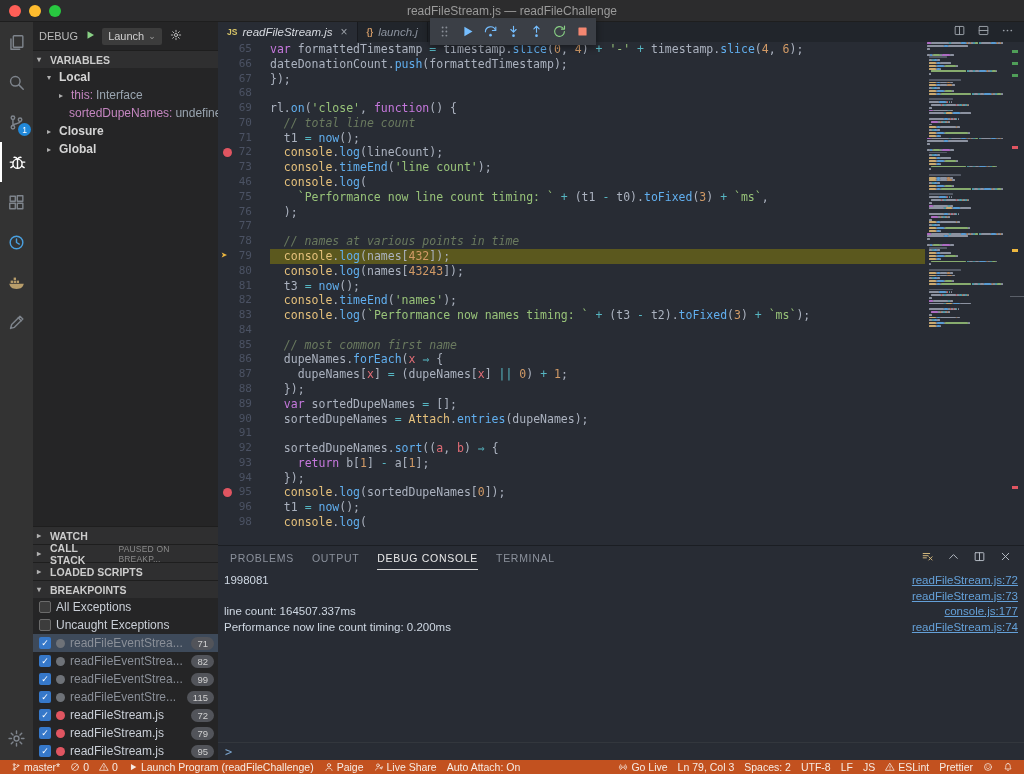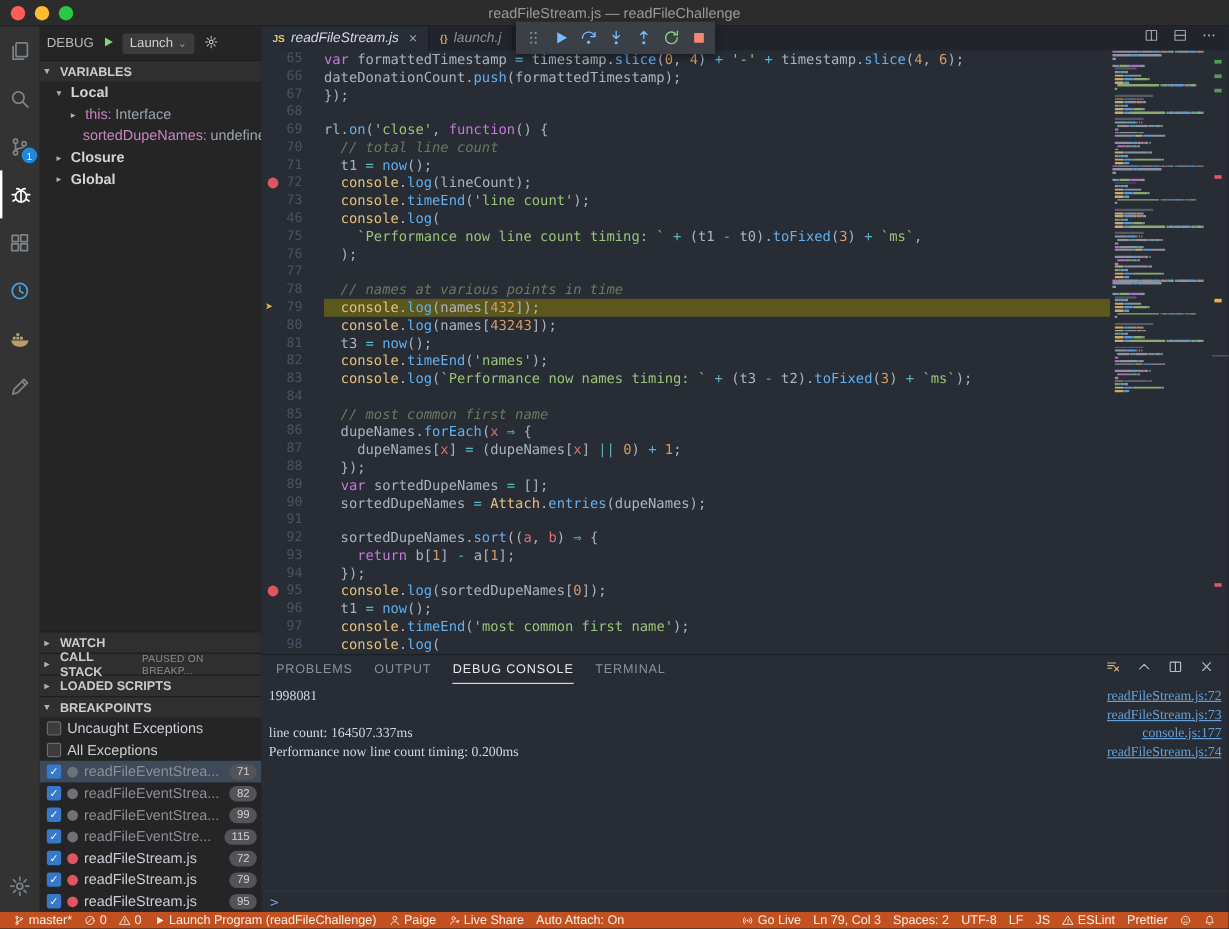--- a/index.html
+++ b/index.html
@@ -104,21 +104,21 @@
 
   
   .panel{position:absolute;left:218px;top:545px;right:0;bottom:14px;background:#282c34;border-top:1px solid #1b1e23;}
   .panel-header{height:24px;display:flex;align-items:center;padding:0 12px;gap:18px;}
   .ptab{font-size:10.5px;letter-spacing:.7px;color:#8b919c;height:24px;display:flex;align-items:center;
         border-bottom:1px solid transparent;cursor:pointer;}
   .ptab.active{color:#eaeaea;border-bottom-color:#d7d7d7;}
   .panel-actions{margin-left:auto;display:flex;align-items:center;gap:13px;color:#b6bcc5;}
   .panel-actions .icon svg{width:13px;height:13px;}
   .panel-body{position:absolute;top:27px;left:6px;right:6px;bottom:20px;
-              font-family:Liberation Serif, serif;font-size:11.5px;color:#cfd8e3;overflow:hidden;}
+              font-family:Liberation Sans, sans-serif;font-size:11.5px;color:#cfd8e3;overflow:hidden;}
   .orow{display:flex;height:15.5px;line-height:15.5px;}
   .olink{margin-left:auto;color:#64a0d8;text-decoration:underline;cursor:pointer;}
   .panel-input{position:absolute;left:0;right:0;bottom:0;height:18px;border-top:1px solid #33373d;
                color:#7aa3cc;font-family:"DejaVu Sans Mono",monospace;font-size:12px;padding-left:7px;
                display:flex;align-items:center;cursor:text;}
 
   
   .statusbar{position:absolute;left:0;right:0;bottom:0;height:14px;background:#c2511f;color:#f7ece5;
              display:flex;align-items:center;font-size:10.5px;padding:0 6px;}
   .st-item{display:flex;align-items:center;gap:3px;padding:0 5px;height:14px;white-space:nowrap;cursor:pointer;}
@@ -284,26 +284,26 @@
       </div>
       <div class="sec-h">
         <span class="twisty">▸</span>
           <span class="sec-label">LOADED SCRIPTS</span>
       </div>
       <div class="sec-h">
         <span class="twisty">▾</span>
           <span class="sec-label">BREAKPOINTS</span>
       </div>
       <div class="bp-row">
+        <span class="cb unchecked"></span>
+        <span class="bp-label">All Exceptions</span>
+      </div>
+      <div class="bp-row">
         <span class="cb unchecked" able="true"></span>
         <span class="bp-label">Uncaught Exceptions</span>
-      </div>
-      <div class="bp-row">
-        <span class="cb unchecked"></span>
-        <span class="bp-label">All Exceptions</span>
       </div>
       <div id="bp-list">
           <div class="bp-row dim selected">
             <span class="cb checked">✓</span>
             <span class="bp-dot unverified"></span>
             <span class="bp-label">readFileEventStrea...</span>
             <span class="bp-badge">71</span>
           </div>
           <div class="bp-row dim">
             <span class="cb checked">✓</span>
@@ -633,26 +633,20 @@
             <span class="gbp"></span>
             <span class="lnum">95</span>
           </div>
           <div class="ltext"><span class="tk-p">  </span><span class="tk-t">console</span><span class="tk-p">.</span><span class="tk-f">log</span><span class="tk-p">(sortedDupeNames[</span><span class="tk-n">0</span><span class="tk-p">]);</span></div>
         </div>
         <div class="cline">
           <div class="gutter">
             <span class="lnum">96</span>
           </div>
           <div class="ltext"><span class="tk-p">  t1 </span><span class="tk-o">= </span><span class="tk-f">now</span><span class="tk-p">();</span></div>
-        </div>
-        <div class="cline">
-          <div class="gutter">
-            <span class="lnum">97</span>
-          </div>
-          <div class="ltext"><span class="tk-p">  </span><span class="tk-t">console</span><span class="tk-p">.</span><span class="tk-f">timeEnd</span><span class="tk-p">(</span><span class="tk-s">'most common first name'</span><span class="tk-p">);</span></div>
         </div>
         <div class="cline">
           <div class="gutter">
             <span class="lnum">98</span>
           </div>
           <div class="ltext"><span class="tk-p">  </span><span class="tk-t">console</span><span class="tk-p">.</span><span class="tk-f">log</span><span class="tk-p">(</span></div>
         </div>
       </div>
 
     <div class="minimap" id="minimap">

